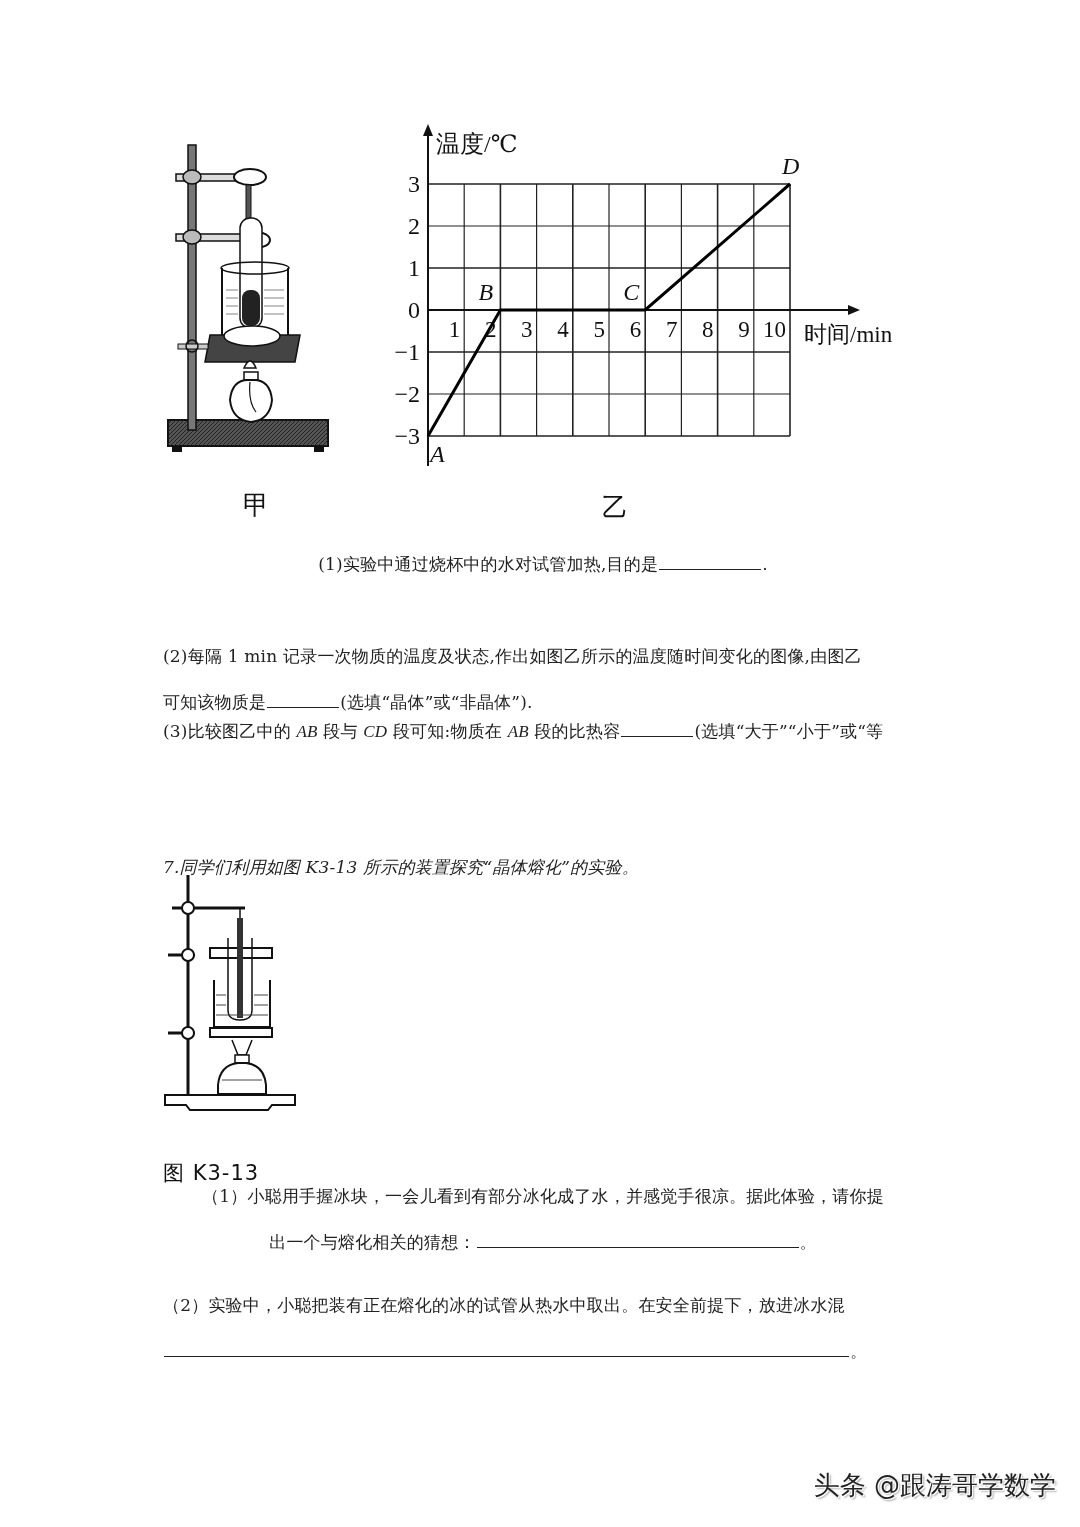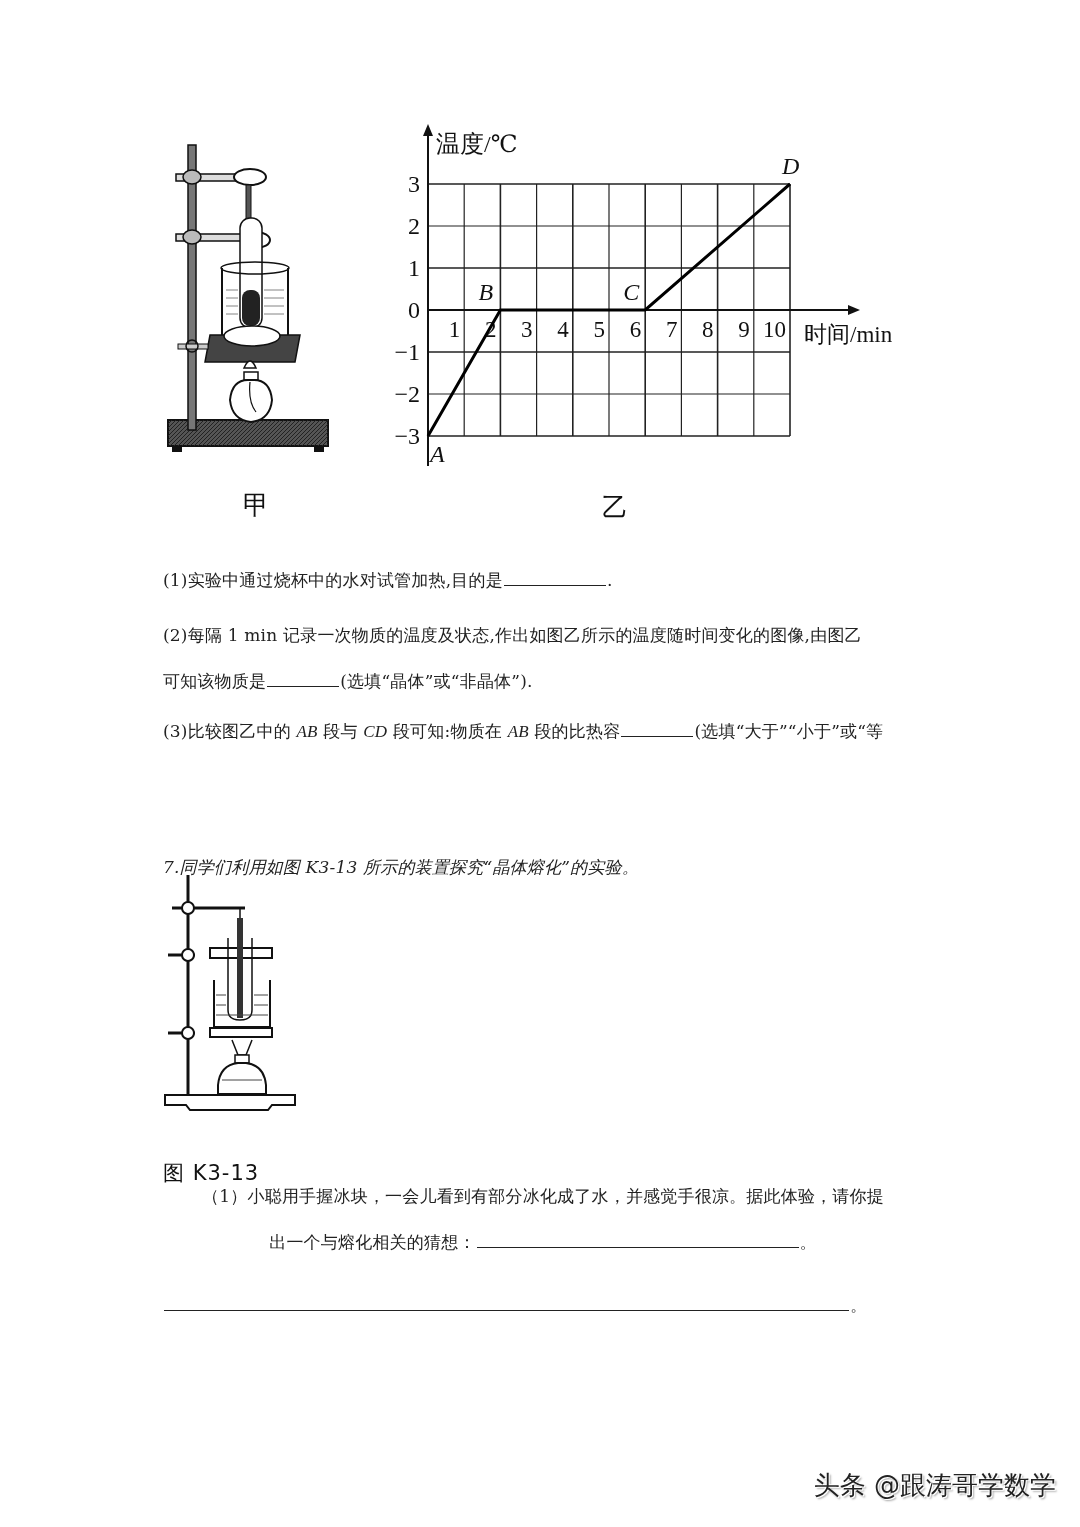--- a/index.html
+++ b/index.html
@@ -118,25 +118,25 @@
       <text x="406" y="217" font-size="23" text-anchor="end" fill="#111">10</text>
       <polyline points="48,316 120.4,190 265.20000000000005,190 410,64" fill="none" stroke="#000" stroke-width="3"></polyline>
       <text x="50" y="342" font-size="24" font-style="italic" fill="#111">A</text>
       <text x="98.4" y="180" font-size="24" font-style="italic" fill="#111">B</text>
       <text x="243.20000000000005" y="180" font-size="24" font-style="italic" fill="#111">C</text>
       <text x="402" y="54" font-size="24" font-style="italic" fill="#111">D</text>
     </svg>
 </div>
 <div class="cap" style="left:602px; top:490px;">乙</div>
 
-<div class="q" style="top:557px;">
+<div class="q" style="top:541px;text-align:center;">
   <span>(1)实验中通过烧杯中的水对试管加热,目的是</span><span class="blank" style="width:102px;"></span><span>.</span>
 </div>
 
-<div class="q" style="top:612px;">
+<div class="q" style="top:633px;">
   <div>(2)每隔 1 min 记录一次物质的温度及状态,作出如图乙所示的温度随时间变化的图像,由图乙</div>
   <div>
     <span>可知该物质是</span><span class="blank" style="width:72px;"></span><span>(选填“晶体”或“非晶体”).</span>
   </div>
 </div>
 
 <div class="q" style="top:708px;">
   <div>
     <span>(3)比较图乙中的 </span><span class="ital">AB</span><span> 段与 </span><span class="ital">CD</span><span> 段可知:物质在 </span><span class="ital">AB</span><span> 段的比热容</span><span class="blank" style="width:72px;"></span><span>(选填“大于”“小于”或“等</span>
   </div>
@@ -182,18 +182,19 @@
 <div class="cap" style="left:163px; top:1159px; font-size:21px; letter-spacing:1px;">图 K3-13</div>
 
 <div class="q" style="top:1173px;text-align:center;">
   <div>（1）小聪用手握冰块，一会儿看到有部分冰化成了水，并感觉手很凉。据此体验，请你提</div>
   <div>
     <span>出一个与熔化相关的猜想：</span><span class="blank" style="width:322px;"></span><span>。</span>
   </div>
 </div>
 
 <div class="q" style="top:1282px;">
+  <div>（2）实验中，小聪把装有正在熔化的冰的试管从热水中取出。在安全前提下，放进冰水混</div>
   <div>
     <span class="blank" style="width:685px;"></span><span>。</span>
   </div>
 </div>
 
 <div class="watermark">头条 @跟涛哥学数学</div>
 
 </body></html>

